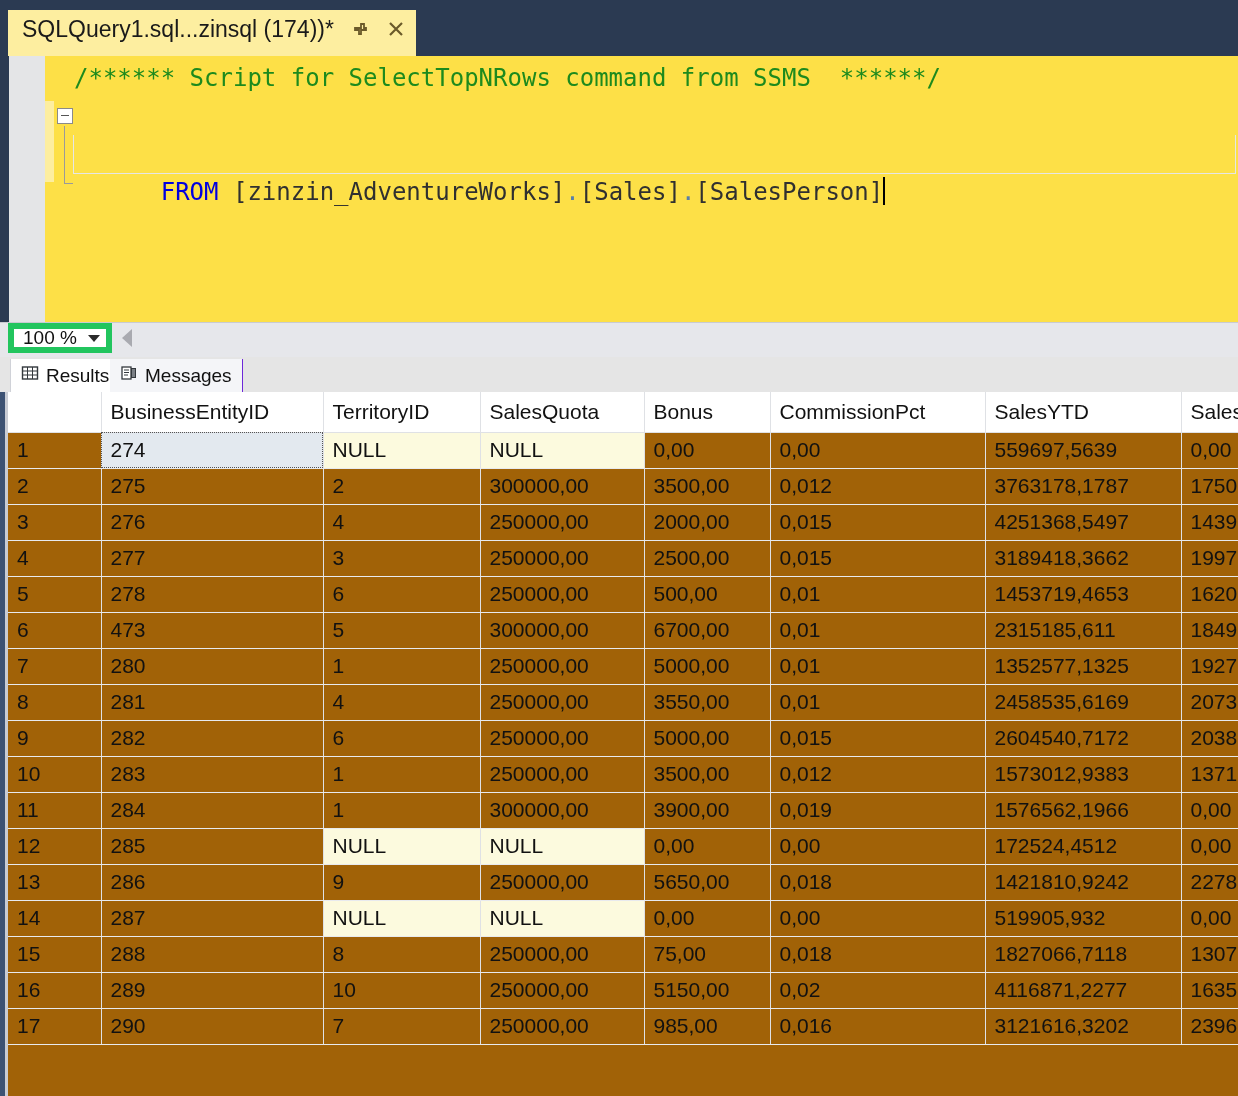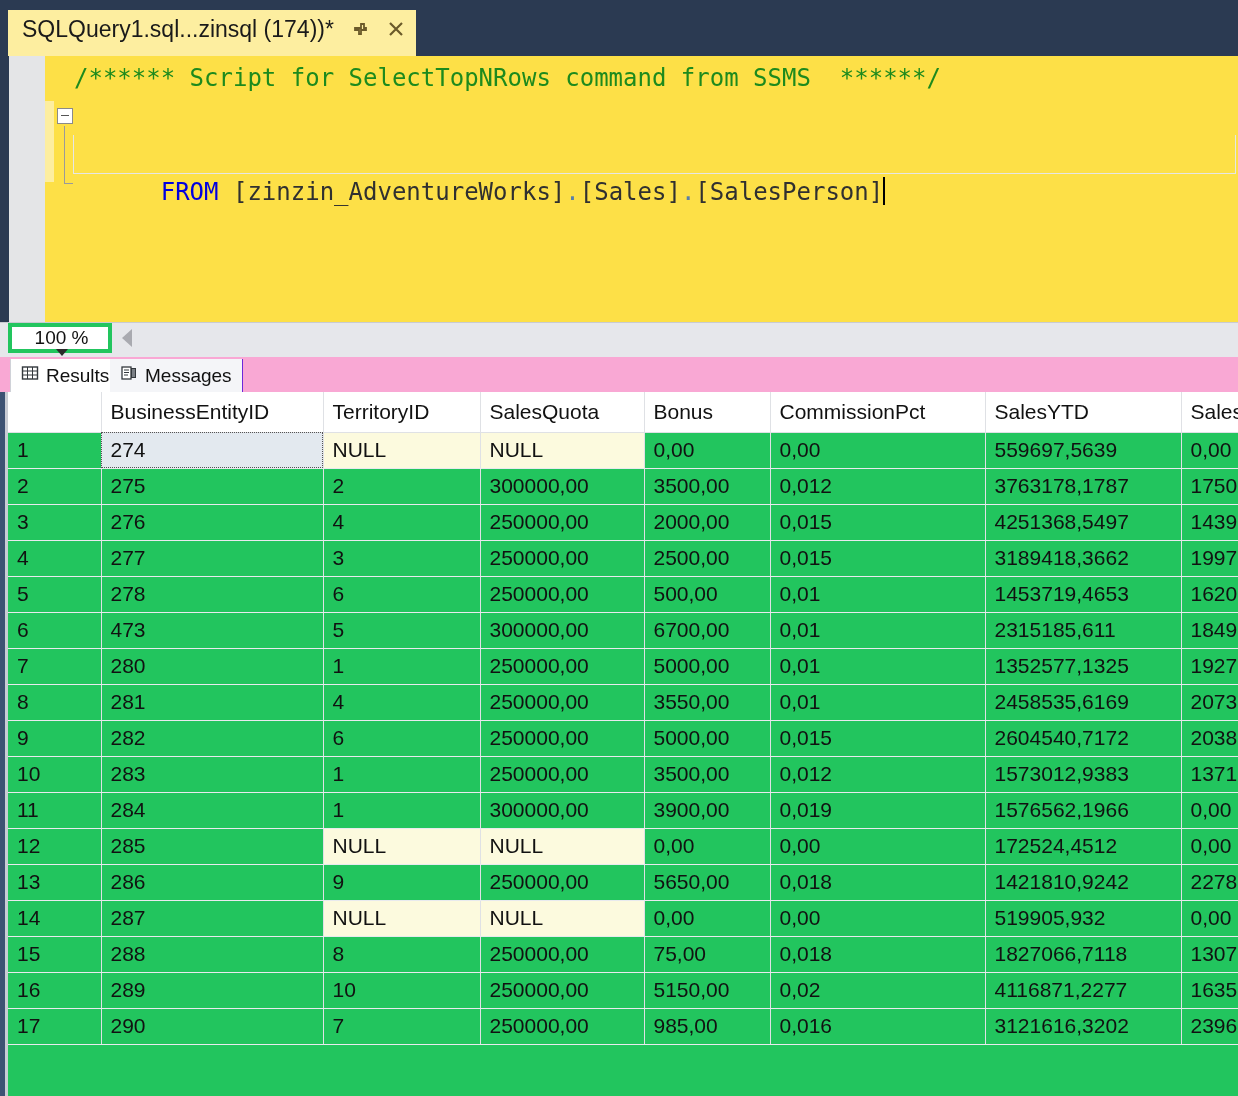--- a/index.html
+++ b/index.html
@@ -149,27 +149,26 @@
     width: 1238px; height: 35px;
     background: #e6e7eb;
     border-top: 1px solid #c9cbd1;
     box-sizing: border-box;
   }
   #zoom-combo {
     position: absolute;
     left: 8px; top: 0px;
     width: 104px; height: 30px;
     background: #ffffff;
-    border: 4px solid #22c55e;
+    border: 6px solid #22c55e;
     box-sizing: border-box;
     display: flex;
     align-items: center;
     justify-content: space-between;
     padding: 0 6px 0 9px;
-    flex-direction: column;
   }
   #zoom-combo .zval { font-size: 19px; color: #111; }
   .caret-down {
     width: 0; height: 0;
     border-left: 6px solid transparent;
     border-right: 6px solid transparent;
     border-top: 7px solid #2b2b2b;
   }
   #split-arrow {
     position: absolute;
@@ -178,21 +177,21 @@
     border-top: 9px solid transparent;
     border-bottom: 9px solid transparent;
     border-right: 10px solid #a9aab0;
   }
 
   
   #res-tabs {
     position: absolute;
     left: 0; top: 357px;
     width: 1238px; height: 35px;
-    background: #f9a8d4;
+    background: #e5e5e5;
   }
   .rtab {
     position: absolute;
     top: 2px;
     height: 33px;
     display: flex;
     align-items: center;
     gap: 7px;
     padding: 0 10px;
     box-sizing: border-box;
@@ -209,21 +208,21 @@
     left: 110px;
     background: #f4f5f8;
     border-right: 1px solid #6d28d9;
   }
 
   
   #grid-outer {
     position: absolute;
     left: 0; top: 392px;
     width: 1238px; height: 704px;
-    background: #22c55e;
+    background: #a16207;
   }
   #grid-left-rail {
     position: absolute;
     left: 0; top: 0;
     width: 5px; height: 704px;
     background: #3d5273;
   }
   #grid-left-rail2 {
     position: absolute;
     left: 5px; top: 0;

